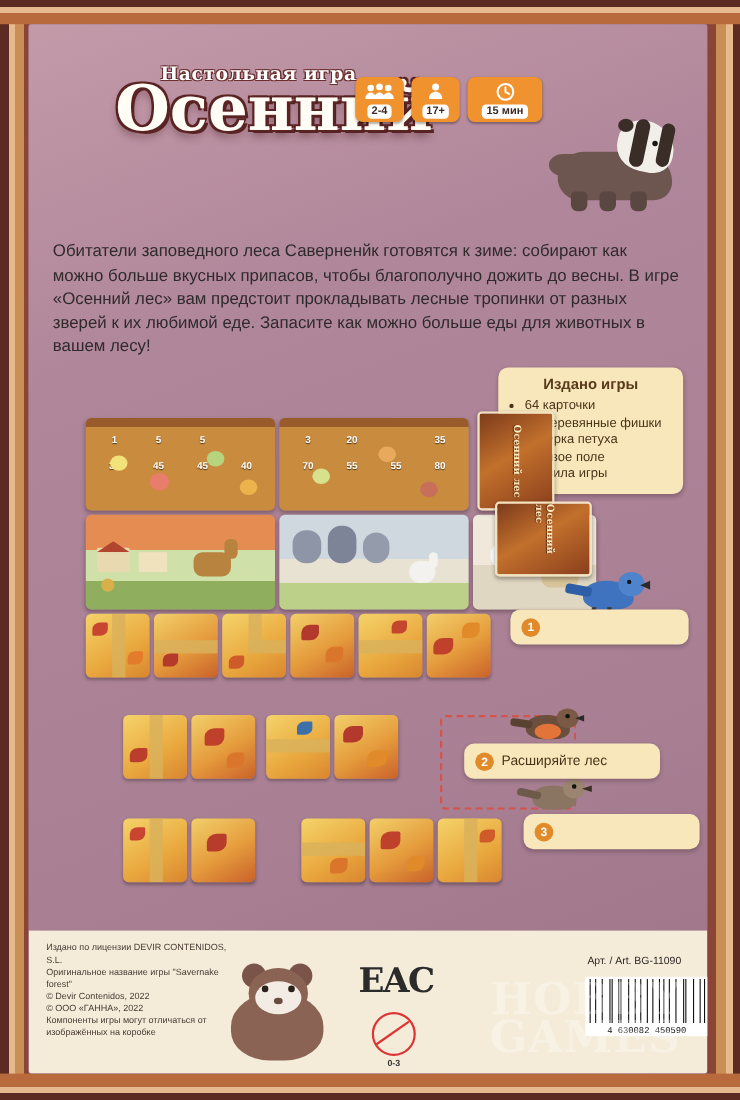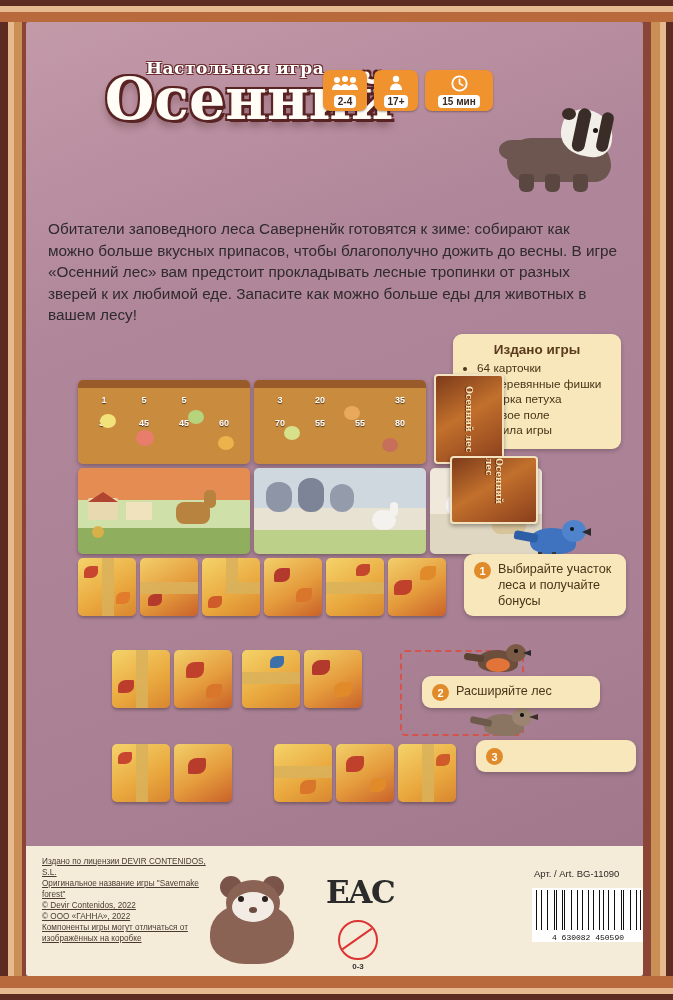--- a/index.html
+++ b/index.html
@@ -261,21 +261,21 @@
 
     <div class="board b1">
       <div class="gridnums">
         <span>1</span>
         <span>5</span>
         <span>5</span>
         <span></span>
         <span>30</span>
         <span>45</span>
         <span>45</span>
-        <span>60</span>
+        <span>40</span>
       </div>
       <div class="hex" style="left:22px;top:34px;width:16px;height:14px;background:#f2e27a;"></div>
       <div class="hex" style="left:58px;top:50px;width:18px;height:16px;background:#e87d6b;"></div>
       <div class="hex" style="left:110px;top:30px;width:16px;height:14px;background:#b6d37e;"></div>
       <div class="hex" style="left:140px;top:56px;width:16px;height:14px;background:#ecb24b;"></div>
     </div>
 
     <div class="board b2">
       <div class="gridnums">
         <span>3</span>
@@ -409,32 +409,31 @@
     <div class="bird" style="left:444px;top:680px;width:78px;height:44px;">
       <div class="bd" style="left:14px;top:12px;width:40px;height:22px;background:#8a7462;"></div>
       <div class="hd" style="left:42px;top:6px;width:20px;height:18px;background:#9b8570;"></div>
       <div class="tl" style="left:0px;top:16px;width:22px;height:7px;background:#6e5a4a;transform:rotate(12deg);"></div>
       <div class="bk" style="left:59px;top:12px;border-width:3px 9px 3px 0;border-color:transparent #3a2f24 transparent transparent;"></div>
       <div style="position:absolute;left:50px;top:11px;width:3.5px;height:3.5px;border-radius:50%;background:#10130f;"></div>
     </div>
 
     <div class="callout c1">
       <div class="num">1</div>
-      <p>Выбирайте участок леса и получайте бонусы</p>
     </div>
     <div class="callout c2">
       <div class="num">2</div>
       <p>Расширяйте лес</p>
     </div>
     <div class="callout c3">
       <div class="num">3</div>
     </div>
 
     <div class="footer">
-      <div class="legal" style="white-space:pre-line;text-decoration:underline;">Издано по лицензии DEVIR CONTENIDOS, S.L.
+      <div class="legal" style="white-space:pre-line;">Издано по лицензии DEVIR CONTENIDOS, S.L.
 Оригинальное название игры "Savernake forest"
 © Devir Contenidos, 2022
 © ООО «ГАННА», 2022
 Компоненты игры могут отличаться от изображённых на коробке</div>
 
       <div class="eac">ЕАС</div>
       <div class="age">
         <div class="ln"></div>
         <div class="tx">0-3</div>
       </div>
@@ -552,16 +551,20 @@
         <div class="bdy"></div>
         <div class="ear2 e1"></div>
           <div class="ear2 e2"></div>
         <div class="hd2"></div>
           <div class="fc"></div>
         <div class="ey y1"></div>
           <div class="ey y2"></div>
           <div class="ns"></div>
       </div>
 
+      <div class="watermark">
+        <div>HOBBY</div>
+        <div>GAMES</div>
+      </div>
     </div>
 
   </div>
 </div>
 
 </body></html>

